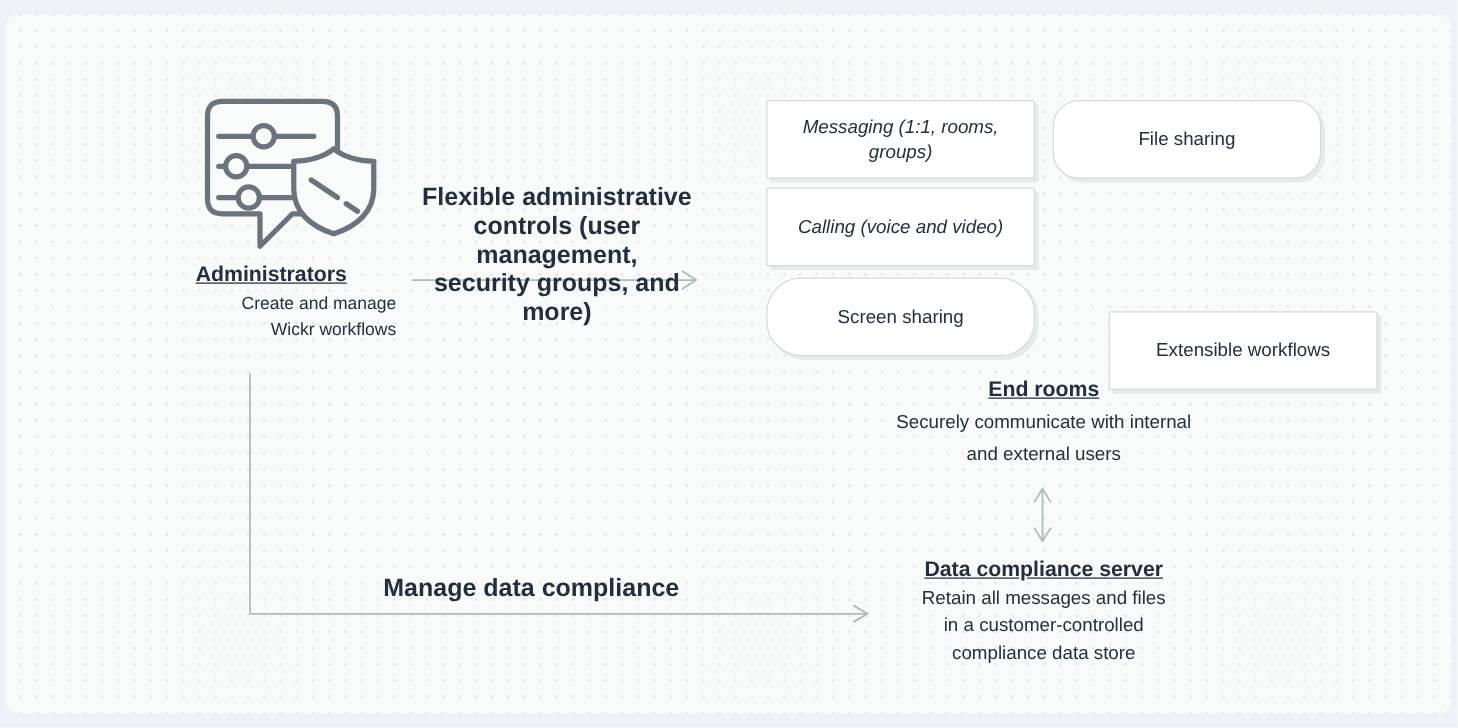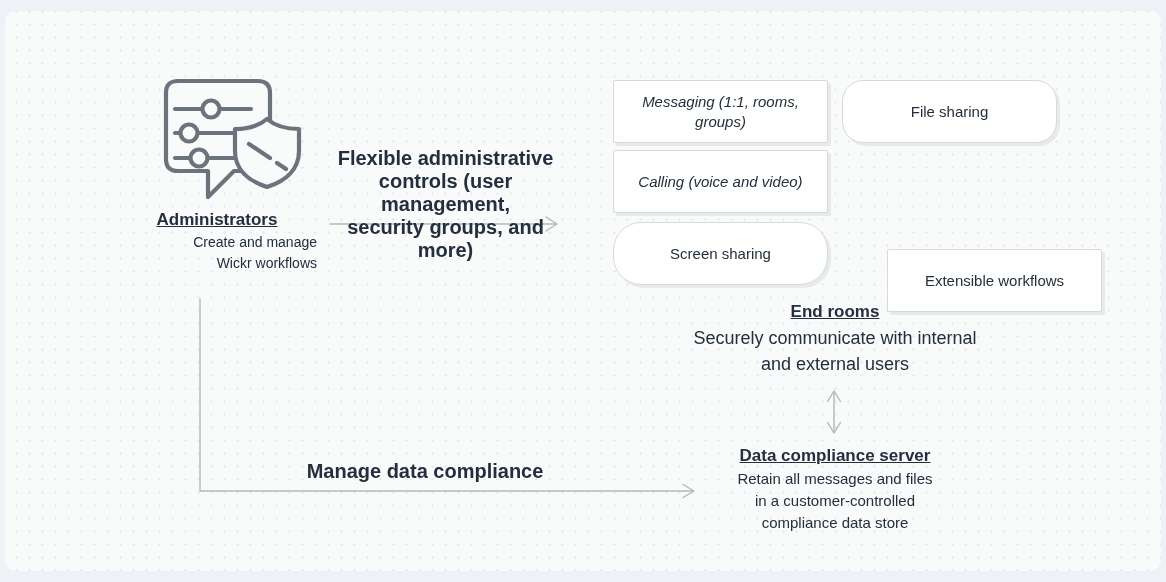--- a/index.html
+++ b/index.html
@@ -52,21 +52,21 @@
     text-align:center;
     line-height:1.2;
     text-decoration:underline;
   }
   .sub{
     font-size:14px;
     text-align:right;
     line-height:21px;
   }
   .sub-wide{
-    font-size:18px;
+    font-size:15px;
     text-align:center;
     line-height:26px;
   }
   .sub-c{
     font-size:15px;
     text-align:center;
     line-height:22px;
   }
   .flow-label{
     font-size:20px;

